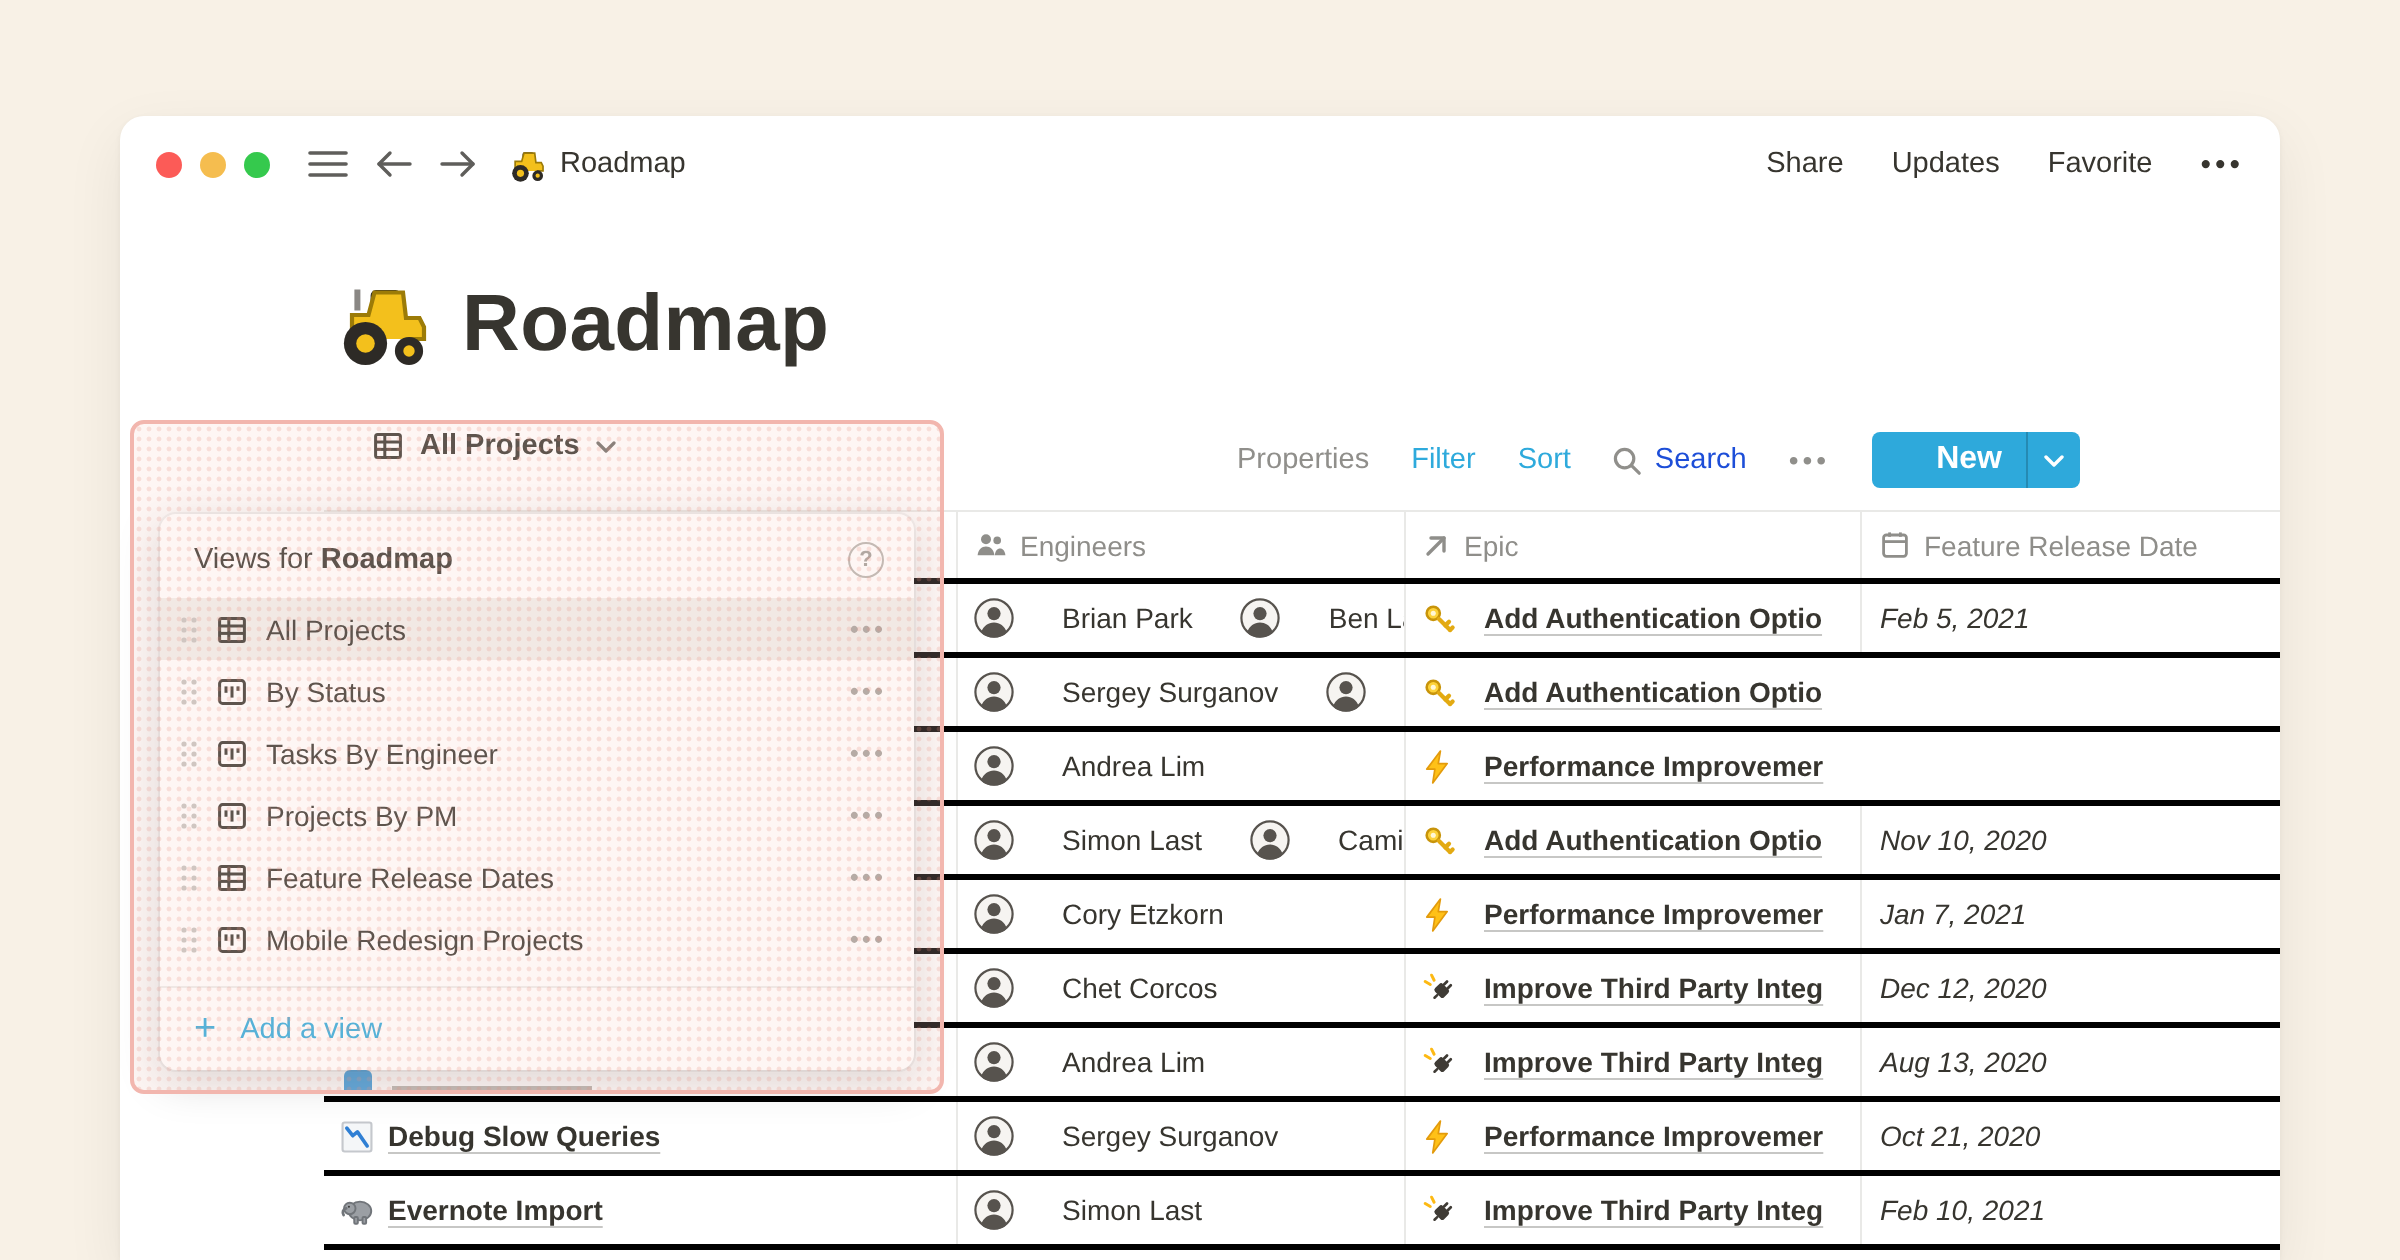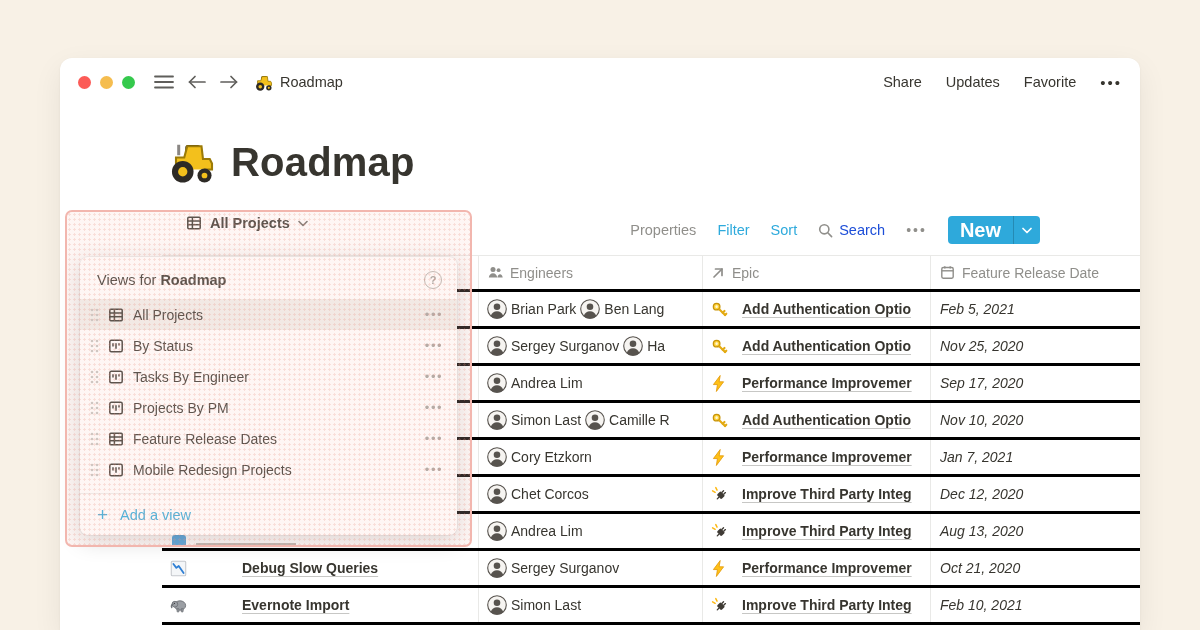--- a/index.html
+++ b/index.html
@@ -33,38 +33,38 @@
   .page-title .txt { font-size:40px; font-weight:700; letter-spacing:.2px; }
   
   .toolbar { position:absolute; left:12px; right:0; top:154px; height:36px; }
   .view-switcher { position:absolute; left:114px; top:3px; display:flex; align-items:center; gap:8px; font-size:14.5px; font-weight:600; }
   .tools { position:absolute; right:100px; top:0; height:36px; display:flex; align-items:center; gap:21px; font-size:14.5px; }
   .tool-gray { color:#908f8b; }
   .tool-blue { color:#2eaadc; }
   .search-group { display:flex; align-items:center; gap:6px; color:#1d4ed8; }
   .tool-dots { color:#908f8b; font-size:14px; letter-spacing:2px; }
   .new-btn { display:flex; align-items:stretch; height:28px; background:#2ea9db; border-radius:4px; overflow:hidden; color:#fff; }
-  .new-btn .label { display:flex; align-items:center; padding:0 12px; font-size:20px; font-weight:600; }
+  .new-btn .label { display:flex; align-items:center; padding:0 12px; font-size:16px; font-weight:600;margin-left:20px; }
   .new-btn .divider { width:1px; background:rgba(0,0,0,.18); }
   .new-btn .chev { display:flex; align-items:center; justify-content:center; width:26px; }
   
   .table { position:absolute; left:102px; top:197px; width:978px; z-index:1; }
   .t-row { display:flex; height:37px; border-bottom:3px solid #000000; }
   .t-header { border-top:1px solid #e9e9e7; color:#8f8e8a; }
   .cell { display:flex; align-items:center; overflow:hidden; white-space:nowrap; }
   .c-name { width:316px; padding:0 8px; position:relative; }
-  .c-eng  { width:224px; border-left:1px solid #e9e9e7; padding:0 8px; gap:4px; }
+  .c-eng  { width:224px; border-left:1px solid #e9e9e7; padding:0 8px; gap:24px; }
   .c-epic { width:228px; border-left:1px solid #e9e9e7; padding:0 0 0 8px; gap:7px; }
   .c-date { width:187px; border-left:1px solid #e9e9e7; padding:0 9px; }
   .h-cell { gap:7px; font-size:14px; }
   .body-text { font-size:14px;font-style:italic; }
   .avatar { width:20px; height:20px; flex:0 0 20px; }
   .eng-name { font-size:14px; }
   .epic-link { font-size:14px; font-weight:700; text-decoration:underline; text-decoration-color:rgba(55,53,47,.28); text-underline-offset:3px; }
-  .name-link { font-size:14px; font-weight:600; text-decoration:underline; text-decoration-color:rgba(55,53,47,.28); text-underline-offset:3px;margin-left:48px; }
+  .name-link { font-size:14px; font-weight:600; text-decoration:underline; text-decoration-color:rgba(55,53,47,.28); text-underline-offset:3px; }
   .row-icon { width:17px; height:17px; flex:0 0 17px; margin-right:7px; }
   .frag { position:absolute; left:10px; bottom:2px; display:flex; align-items:flex-end; gap:10px; }
   .frag-icon { width:14px; height:11px; background:#3f9ede; border-radius:3px 3px 0 0; }
   .frag-line { width:100px; height:2px; background:#b9b7b2; margin-bottom:1px; }
   
   .highlight-box { position:absolute; left:65px; top:210px; width:407px; height:337px; border:2px solid #f2b6ae; border-radius:7px; background:rgba(250,210,198,.20); z-index:6; pointer-events:none; }
   .highlight-box::after { content:""; position:absolute; inset:0; border-radius:5px;
     background-image:radial-gradient(rgba(231,140,124,.22) 1px, transparent 1.4px); background-size:5px 5px; }
   
   .views-panel { position:absolute; left:80px; top:257px; width:377px; height:278px; background:#fff; border-radius:8px; z-index:5;
@@ -304,21 +304,20 @@
                 <g stroke="#e3aa12" stroke-width="2" stroke-linecap="round">
                   <path d="M8 8l5.2 5.2"></path>
                   <path d="M11 11l1.7-1.7"></path>
                   <path d="M13.2 13.2l1.2-1.2"></path>
                 </g>
                 <circle cx="5.3" cy="5.3" r="1.2" fill="#fff7d6"></circle>
               </svg>
             </span>
             <span class="epic-link">Add Authentication Optio</span>
           </div>
-          <div class="cell c-date body-text">Nov 25, 2020</div>
         </div>
         <div class="t-row">
           <div class="cell c-name"></div>
           <div class="cell c-eng">
             <span class="avatar">
               <svg width="20" height="20" viewBox="0 0 20 20">
                 <circle cx="10" cy="10" r="9.3" fill="#f6f4f1" stroke="#57534e" stroke-width="1.1"></circle>
                 <circle cx="10" cy="7.8" r="3.3" fill="#57534e"></circle>
                 <path d="M3.6 17.2c1.1-3.2 3.5-4.9 6.4-4.9s5.3 1.7 6.4 4.9a9.3 9.3 0 0 1-12.8 0z" fill="#57534e"></path>
               </svg>
@@ -326,21 +325,20 @@
             <span class="eng-name">Andrea Lim</span>
           </div>
           <div class="cell c-epic">
             <span class="row-icon">
               <svg width="15" height="17" viewBox="0 0 14 16">
                 <polygon points="8.6,0.5 2.2,9 6,9 5,15.5 11.8,6.4 7.6,6.4" fill="#ffc117" stroke="#e39b0c" stroke-width="0.8" stroke-linejoin="round"></polygon>
               </svg>
             </span>
             <span class="epic-link">Performance Improvemer</span>
           </div>
-          <div class="cell c-date body-text">Sep 17, 2020</div>
         </div>
         <div class="t-row">
           <div class="cell c-name"></div>
           <div class="cell c-eng">
             <span class="avatar">
               <svg width="20" height="20" viewBox="0 0 20 20">
                 <circle cx="10" cy="10" r="9.3" fill="#f6f4f1" stroke="#57534e" stroke-width="1.1"></circle>
                 <circle cx="10" cy="7.8" r="3.3" fill="#57534e"></circle>
                 <path d="M3.6 17.2c1.1-3.2 3.5-4.9 6.4-4.9s5.3 1.7 6.4 4.9a9.3 9.3 0 0 1-12.8 0z" fill="#57534e"></path>
               </svg>

